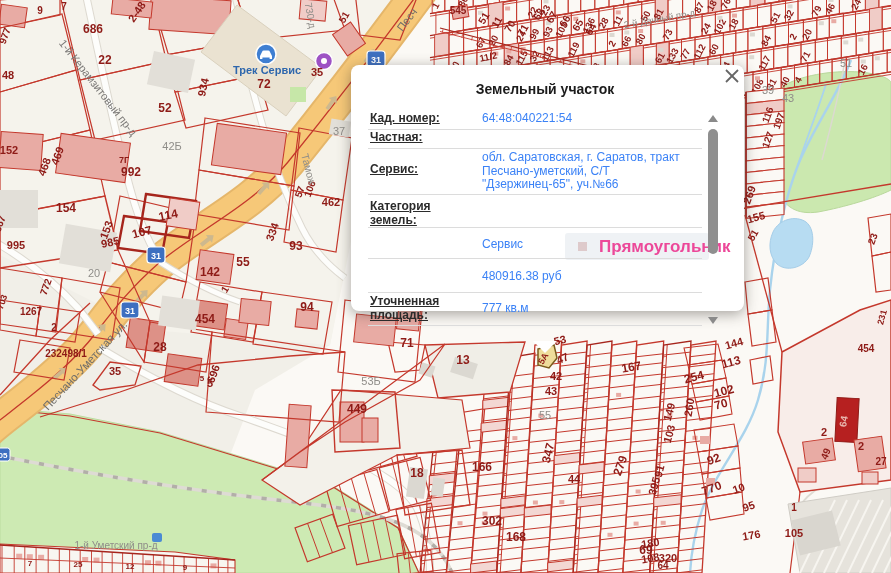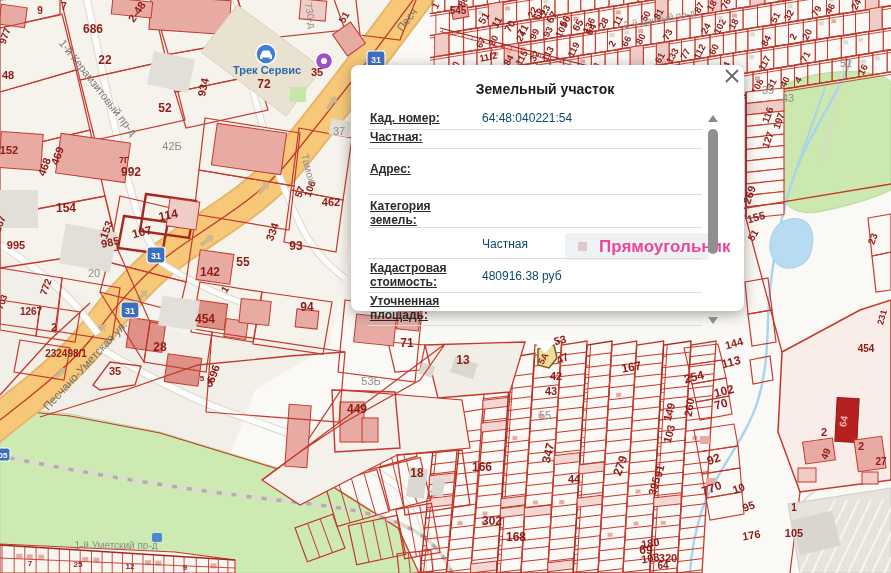--- a/index.html
+++ b/index.html
@@ -10,21 +10,21 @@
 background:#ffffff;border-radius:8px;
 box-shadow:0 3px 14px rgba(60,55,50,0.45);z-index:5;}
 #tail{position:absolute;left:533px;top:341px;width:0;height:0;z-index:6;
 border-left:12px solid transparent;border-right:12px solid transparent;
 border-top:12px solid #ffffff;}
 .ttl{position:absolute;left:0;right:5px;top:16px;text-align:center;
 font-weight:bold;font-size:14px;color:#1c1c1c;}
 .x{position:absolute;left:373px;top:3px;}
 .lb{position:absolute;left:19px;font-weight:bold;font-size:12px;
 line-height:13.6px;color:#2b2b2b;text-decoration:underline;}
-.vl{position:absolute;left:131px;font-size:12px;line-height:13.6px;color:#0c4a6e;width:215px;}
+.vl{position:absolute;left:131px;font-size:12px;line-height:13.6px;color:#3b82f6;width:215px;}
 .sep{position:absolute;left:17px;width:334px;height:1px;background:#dcdcdc;}
 .thumb{position:absolute;left:357px;top:64px;width:10px;height:125px;
 border-radius:5px;background:#8f8f8f;}
 .aru{position:absolute;left:357px;top:50px;width:0;height:0;
 border-left:5px solid transparent;border-right:5px solid transparent;
 border-bottom:7px solid #8a8a8a;}
 .ard{position:absolute;left:357px;top:252px;width:0;height:0;
 border-left:5px solid transparent;border-right:5px solid transparent;
 border-top:7px solid #8a8a8a;}
 .ghostbtn{position:absolute;left:214px;top:168px;width:144px;height:27px;
@@ -1198,26 +1198,27 @@
   <svg class="x" width="16" height="16">
         <line x1="2" y1="2" x2="14" y2="14" stroke="#666" stroke-width="1.8"></line>
         <line x1="14" y1="2" x2="2" y2="14" stroke="#666" stroke-width="1.8"></line>
       </svg>
   <div class="ghostbtn"></div>
       <div class="ghosticon"></div>
   <div class="ghosttxt">Прямоугольник</div>
   <span class="lb" style="top:47px">Кад. номер:</span>
       <span class="vl" style="top:47px">64:48:040221:54</span>
   <span class="lb" style="top:66px">Частная:</span>
-  <span class="lb" style="top:98px">Адрес:</span>
+  <span class="lb" style="top:98px">Сервис:</span>
+      <span class="vl" style="top:86px">обл. Саратовская, г. Саратов, тракт<br>Песчано-уметский, С/Т<br>"Дзержинец-65", уч.№66</span>
   <span class="lb" style="top:135px">Категория<br>земель:</span>
-      <span class="vl" style="top:173px">Частная</span>
-  <span class="lb" style="top:197px">Кадастровая<br>стоимость:</span>
+      <span class="vl" style="top:173px">Сервис</span>
       <span class="vl" style="top:205px">480916.38 руб</span>
   <span class="lb" style="top:230px">Уточненная<br>площадь:</span>
+      <span class="vl" style="top:237px">777 кв.м</span>
   <div class="sep" style="top:63.7px"></div>
   <div class="sep" style="top:83px"></div>
   <div class="sep" style="top:128.5px"></div>
   <div class="sep" style="top:162px"></div>
   <div class="sep" style="top:193.4px"></div>
   <div class="sep" style="top:226.6px"></div>
   <div class="sep" style="top:260px"></div>
   <div class="thumb"></div>
   <div class="aru"></div>
   <div class="ard"></div>

